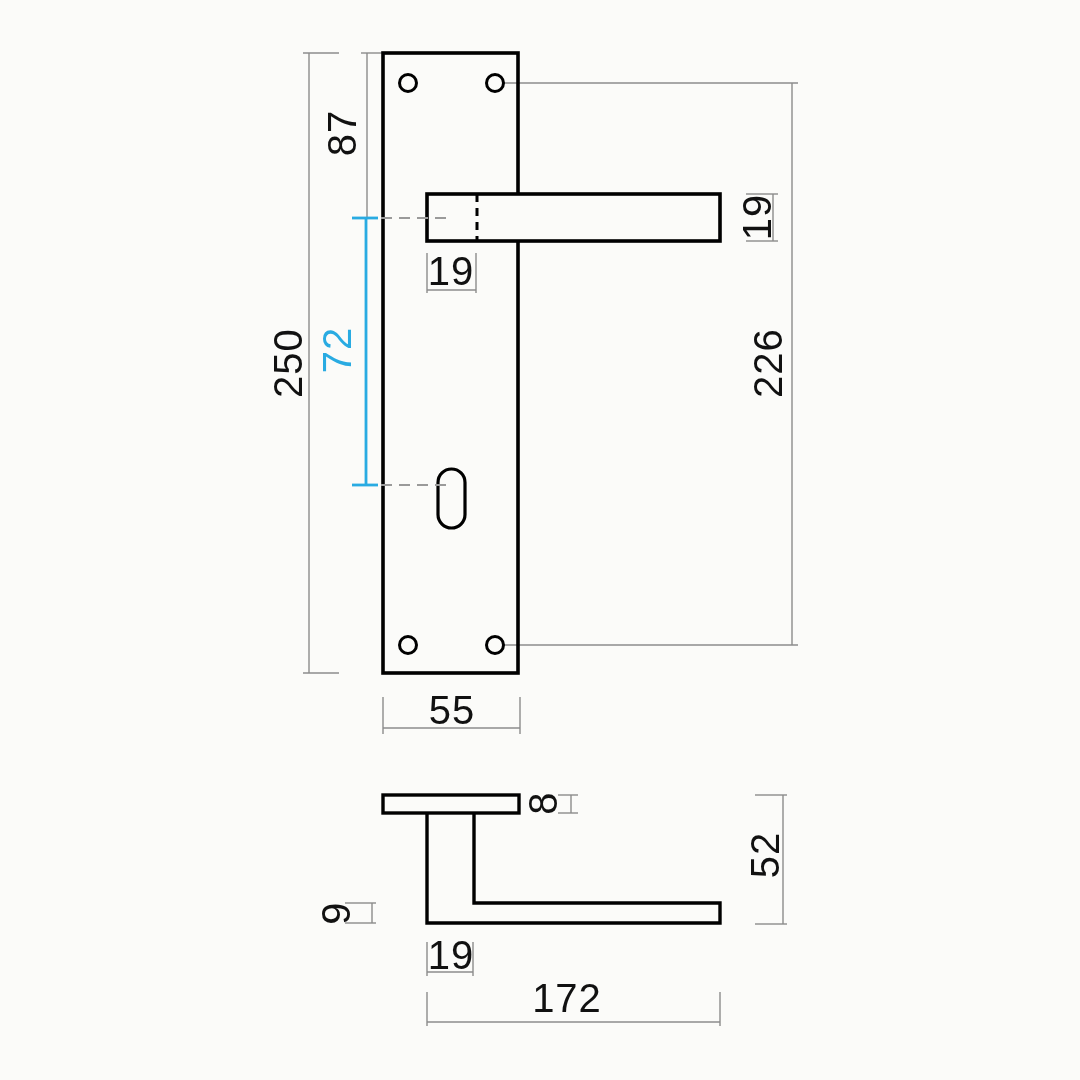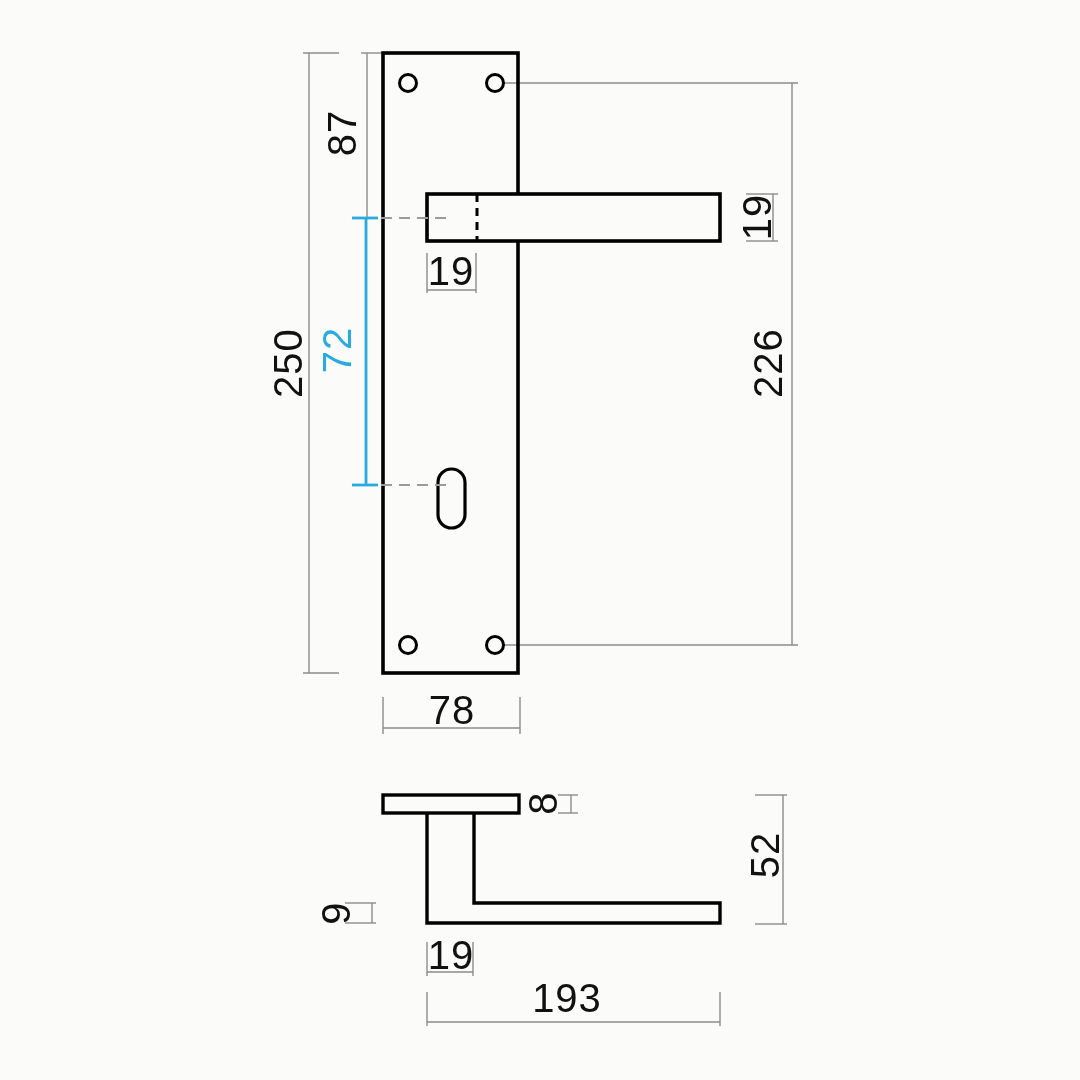--- a/index.html
+++ b/index.html
@@ -101,21 +101,21 @@
       <line x1="720" y1="992" x2="720" y2="1026"></line>
     </g>
   </svg>
 
   <div class="lbl rot" style="left:288px;top:363px">250</div>
   <div class="lbl rot" style="left:342px;top:133px">87</div>
   <div class="lbl rot accent" style="left:337px;top:350px">72</div>
   <div class="lbl" style="left:451px;top:271px">19</div>
   <div class="lbl rot" style="left:757px;top:217px">19</div>
   <div class="lbl rot" style="left:768px;top:363px">226</div>
-  <div class="lbl" style="left:452px;top:710px">78</div>
+  <div class="lbl" style="left:452px;top:710px">55</div>
 
   <div class="lbl rot" style="left:543px;top:803px">8</div>
   <div class="lbl rot" style="left:336px;top:913px">9</div>
   <div class="lbl rot" style="left:765px;top:855px">52</div>
   <div class="lbl" style="left:451px;top:955px">19</div>
-  <div class="lbl" style="left:567px;top:998px">193</div>
+  <div class="lbl" style="left:567px;top:998px">172</div>
 
 </div>
 
 </body></html>

